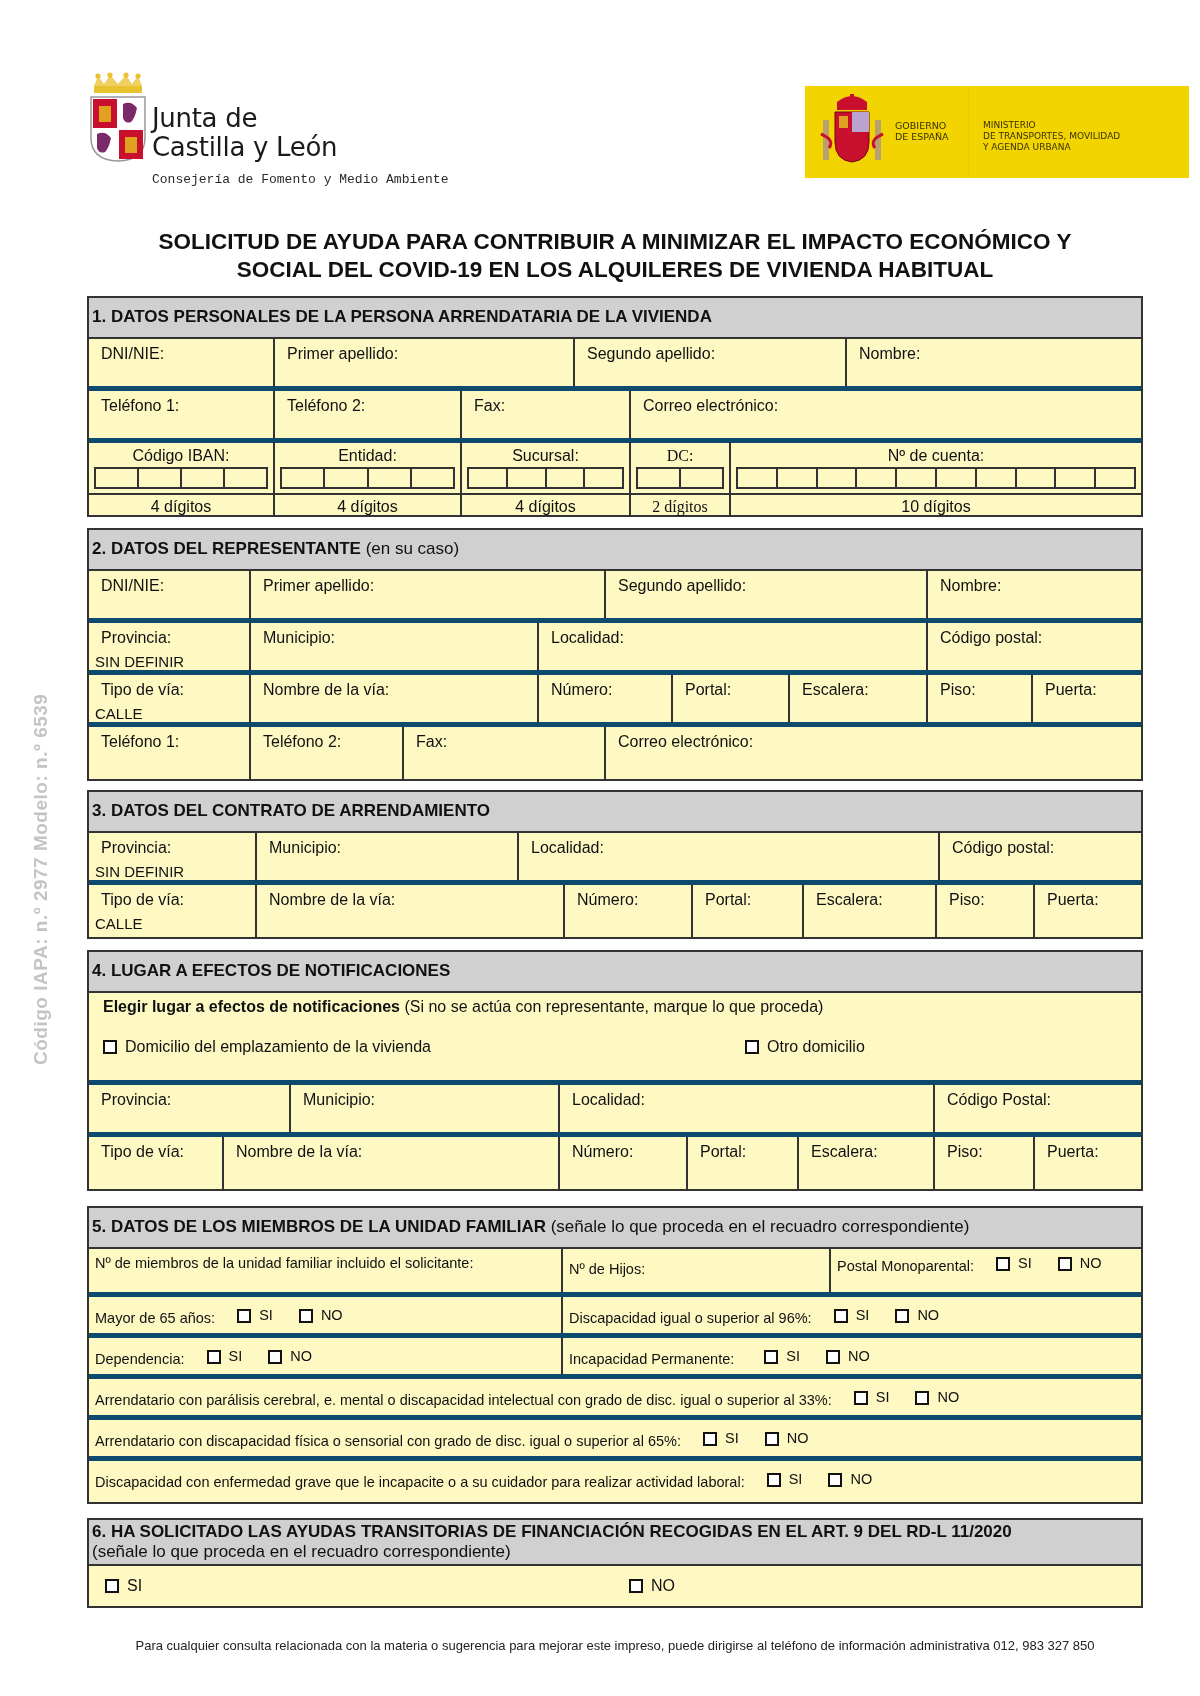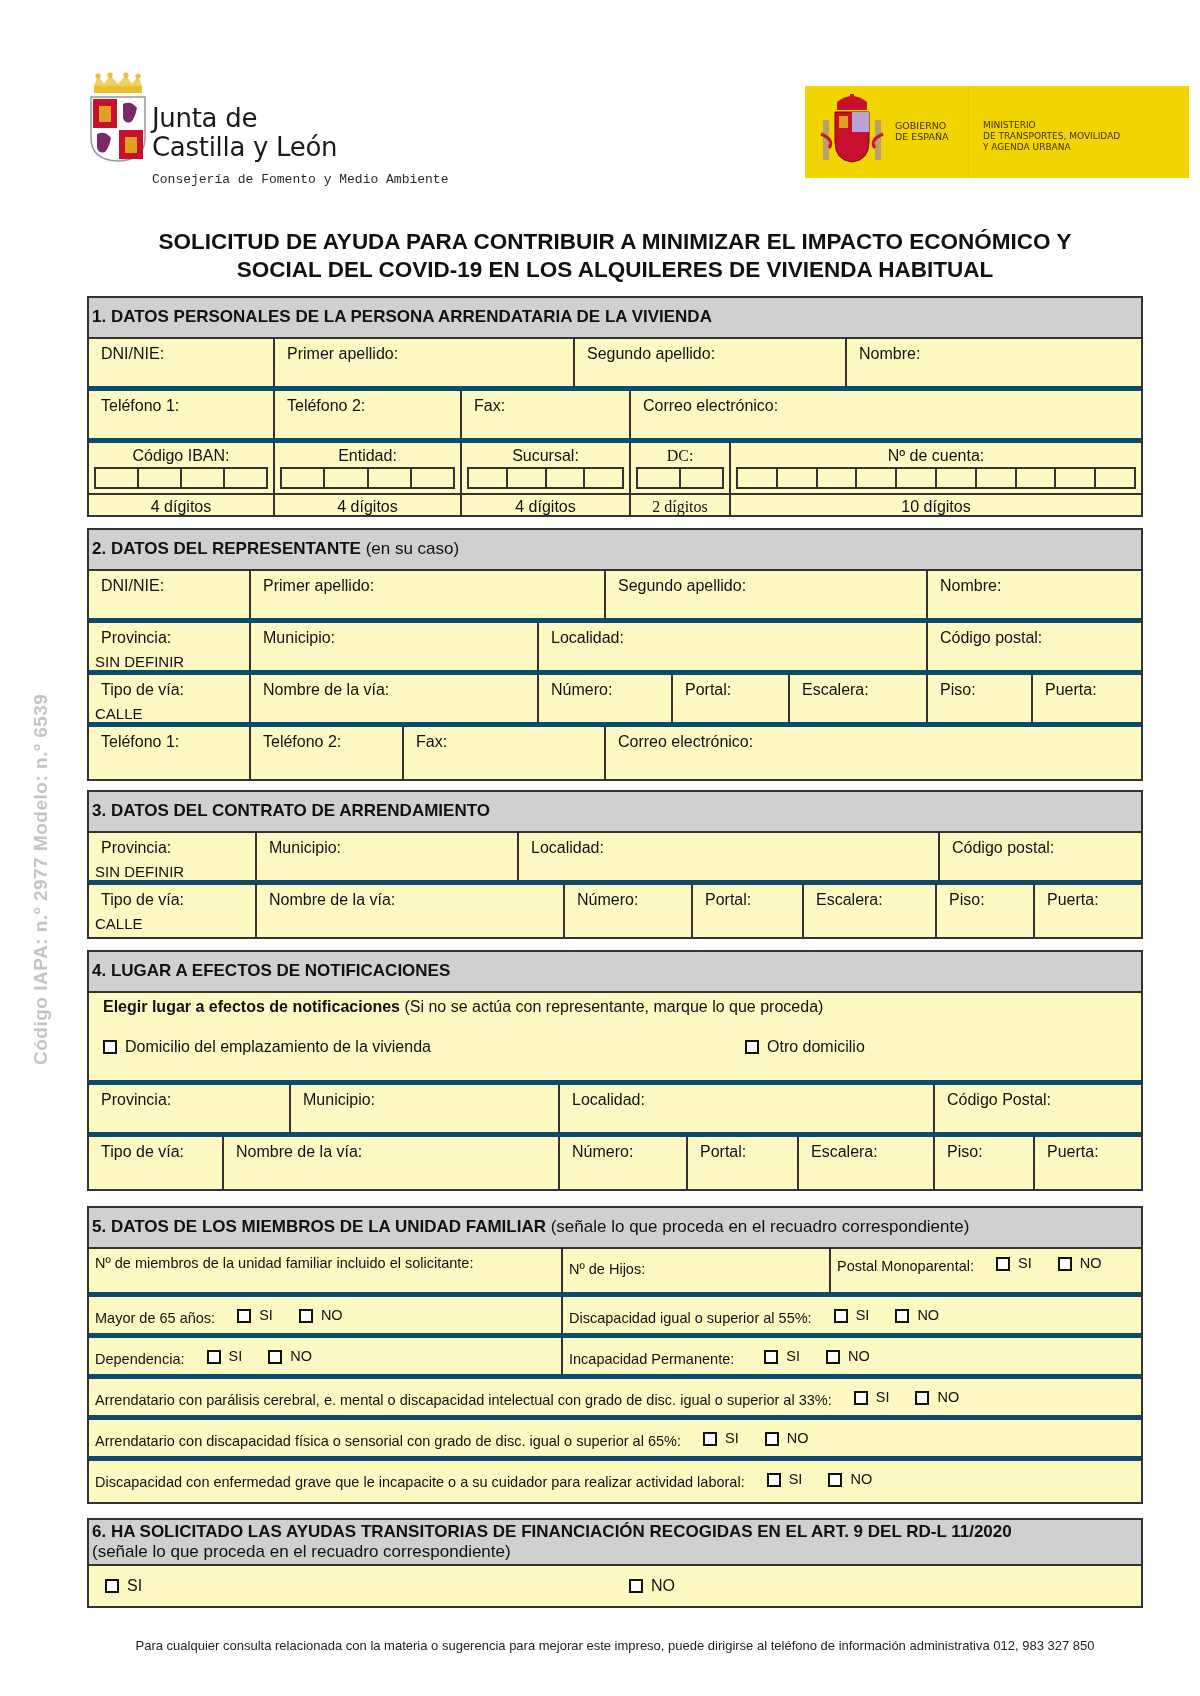--- a/index.html
+++ b/index.html
@@ -287,21 +287,21 @@
       <label class="opt">
           <span class="cb"></span>
           <span>SI</span>
         </label>
       <label class="opt">
           <span class="cb"></span>
           <span>NO</span>
         </label>
     </div>
     <div class="cell" style="flex:1; padding-top:10px;">
-      <span style="margin-right:18px;">Discapacidad igual o superior al 55%:</span>
+      <span style="margin-right:18px;">Discapacidad igual o superior al 96%:</span>
       <label class="opt">
           <span class="cb"></span>
           <span>SI</span>
         </label>
       <label class="opt">
           <span class="cb"></span>
           <span>NO</span>
         </label>
     </div>
   </div>

